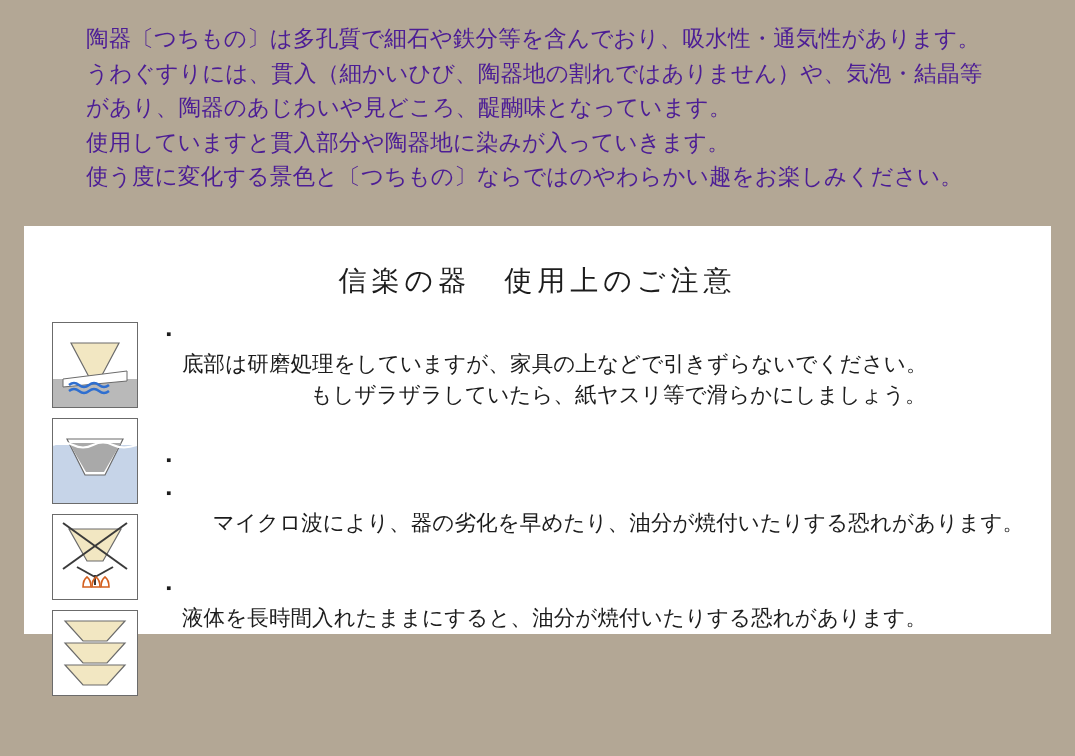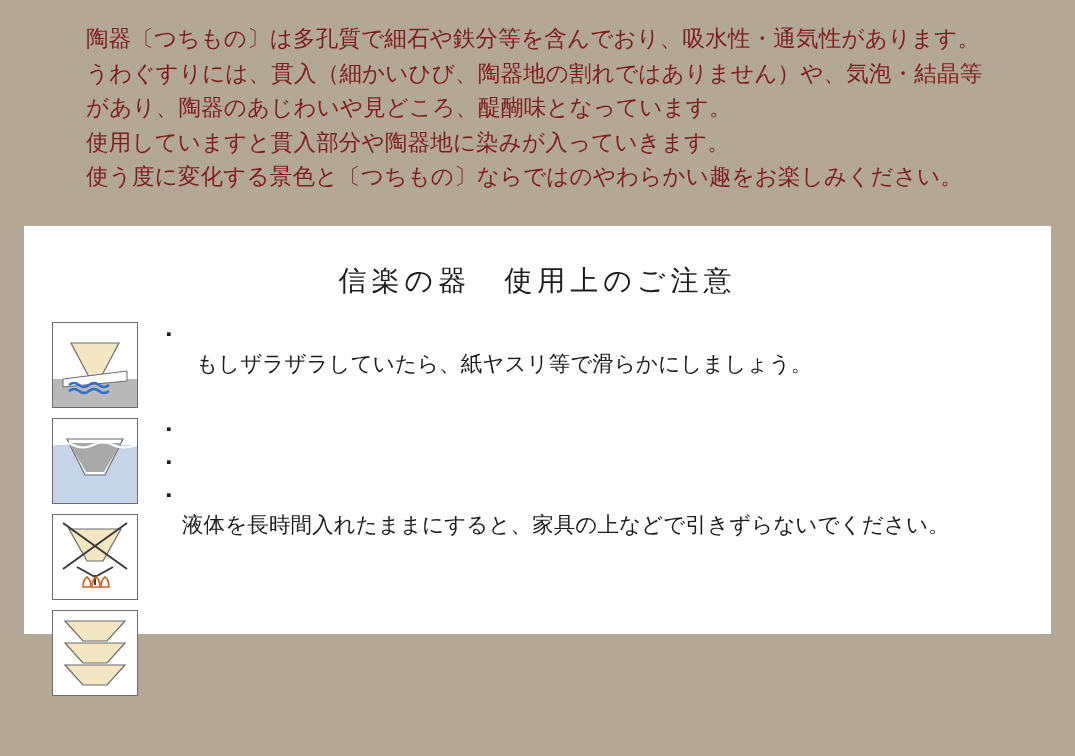--- a/index.html
+++ b/index.html
@@ -18,21 +18,21 @@
     width: 1075px;
     height: 756px;
     background: #b3a795;
     box-sizing: border-box;
   }
   .intro {
     position: absolute;
     left: 86px;
     top: 22px;
     width: 930px;
-    color: #7f1d1d;
+    color: #4c1d95;
     font-size: 22.5px;
     line-height: 34.5px;
     letter-spacing: 0.2px;
     white-space: pre-line;
   }
   .card {
     position: absolute;
     left: 24px;
     top: 226px;
     width: 1027px;
@@ -88,20 +88,21 @@
     color: #1c1c1c;
   }
   .item-text {
     flex: 1;
     white-space: pre-line;
     letter-spacing: 0.1px;
   }
   .item-text .sub {
     display: block;
     padding-left: 14px;
+    text-align: center;
   }
 </style>
 </head>
 <body>
 
 <div class="page">
 
   <div class="intro">陶器〔つちもの〕は多孔質で細石や鉄分等を含んでおり、吸水性・通気性があります。
 うわぐすりには、貫入（細かいひび、陶器地の割れではありません）や、気泡・結晶等
 があり、陶器のあじわいや見どころ、醍醐味となっています。
@@ -161,39 +162,41 @@
           </svg>
         </div>
 
       </div>
 
       <div class="list">
 
         <div class="item">
           <span class="bullet">▪</span>
           <span class="item-text">
+            <span>底部は研磨処理をしていますが、家具の上などで引きずらないでください。</span>
             <span class="sub">もしザラザラしていたら、紙ヤスリ等で滑らかにしましょう。</span>
           </span>
         </div>
 
         <div class="item">
           <span class="bullet">▪</span>
           <span class="item-text">
           </span>
         </div>
 
         <div class="item">
           <span class="bullet">▪</span>
           <span class="item-text">
-          </span>
-        </div>
-
-        <div class="item">
-          <span class="bullet">▪</span>
-          <span class="item-text">
-            <span>液体を長時間入れたままにすると、家具の上などで引きずらないでください。</span>
+            <span class="sub">マイクロ波により、器の劣化を早めたり、油分が焼付いたりする恐れがあります。</span>
+          </span>
+        </div>
+
+        <div class="item">
+          <span class="bullet">▪</span>
+          <span class="item-text">
+            <span>液体を長時間入れたままにすると、油分が焼付いたりする恐れがあります。</span>
           </span>
         </div>
 
       </div>
     </div>
   </div>
 </div>
 
 </body></html>

